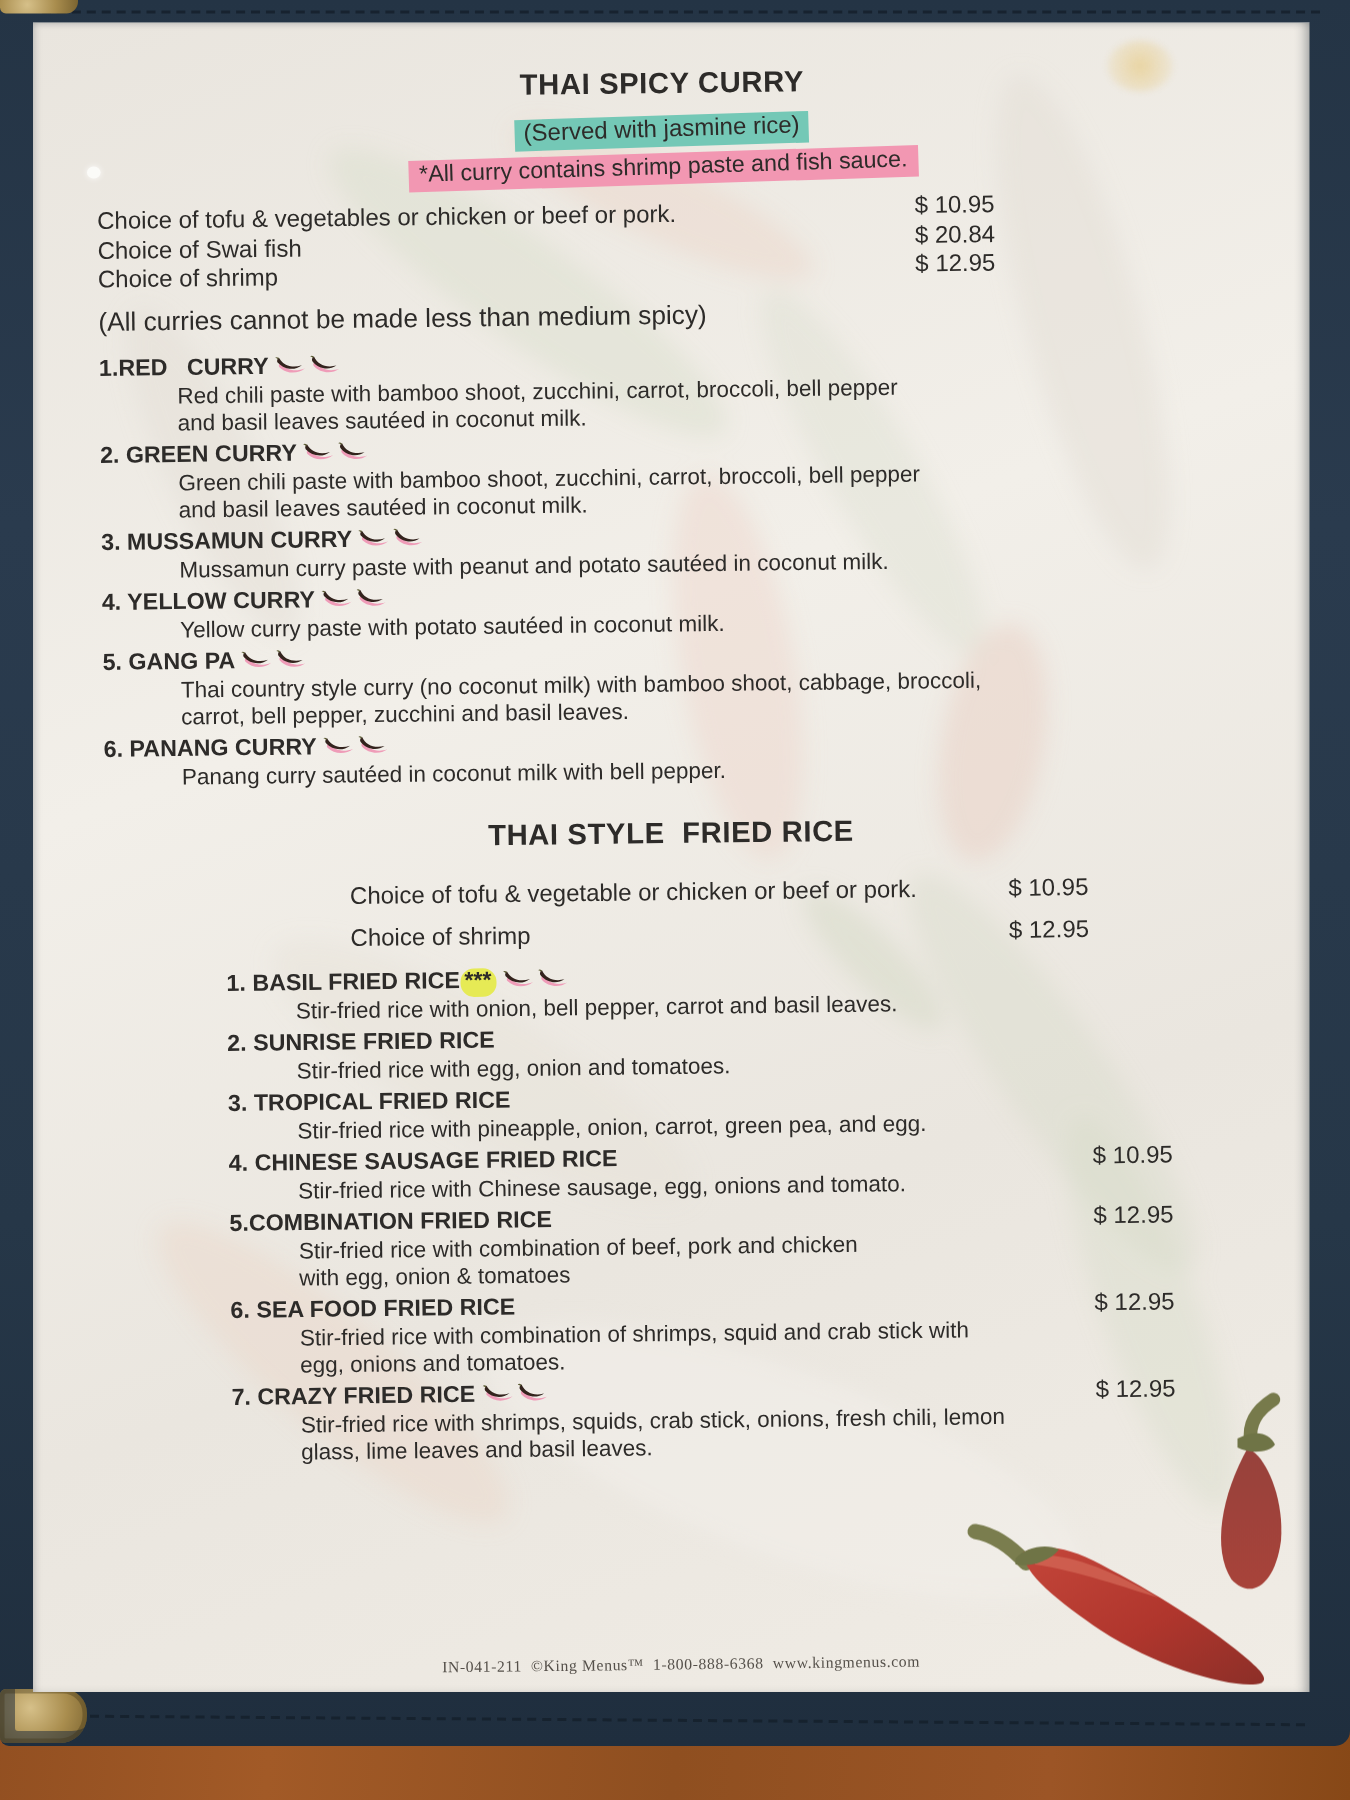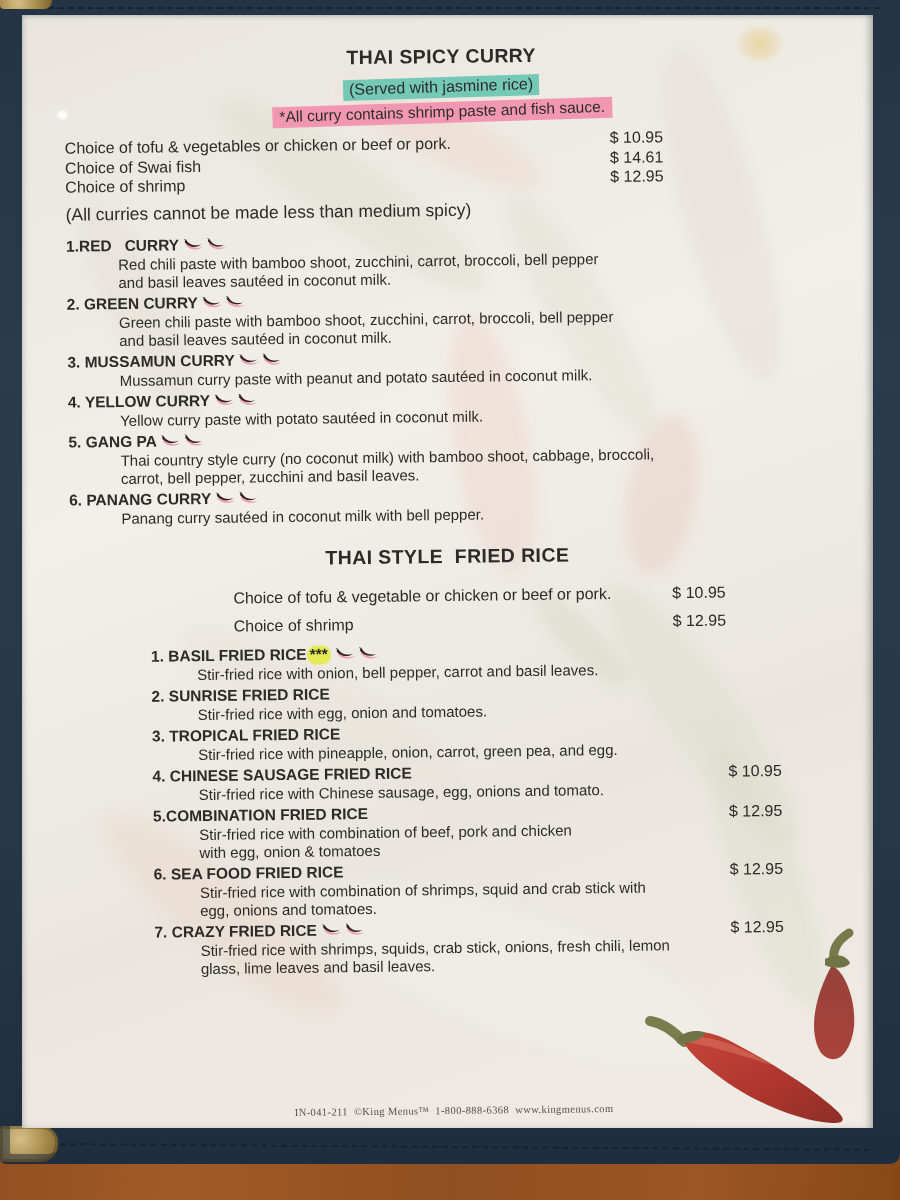--- a/index.html
+++ b/index.html
@@ -147,21 +147,21 @@
     <div class="glare-gold"></div>
     <div class="glare-dot"></div>
 
     <div class="content">
       <section class="sec sec0">
         <h1 class="menu-title">THAI SPICY CURRY</h1>
         <div class="subtitle-row"><span class="hl-teal tilt2">(Served with jasmine rice)</span></div>
         <div class="note-row"><span class="hl-pink tilt2">*All curry contains shrimp paste and fish sauce.</span></div>
         <div class="choices">
             <div class="choice-row"><span class="choice-label">Choice of tofu &amp; vegetables or chicken or beef or pork.</span><span class="price">$ 10.95</span></div>
-            <div class="choice-row"><span class="choice-label">Choice of Swai fish</span><span class="price">$ 14.61</span></div>
+            <div class="choice-row"><span class="choice-label">Choice of Swai fish</span><span class="price">$ 20.84</span></div>
             <div class="choice-row"><span class="choice-label">Choice of shrimp</span><span class="price">$ 12.95</span></div>
           </div>
         <div class="extra-note">(All curries cannot be made less than medium spicy)</div>
         <div class="items">
             <div class="item">
               <div class="item-name"><span>1.RED   CURRY</span><svg class="chili" viewBox="0 0 26 16">
                   <use href="#chili-sym"></use>
                 </svg><svg class="chili" viewBox="0 0 26 16">
                   <use href="#chili-sym"></use>
                 </svg></div>

